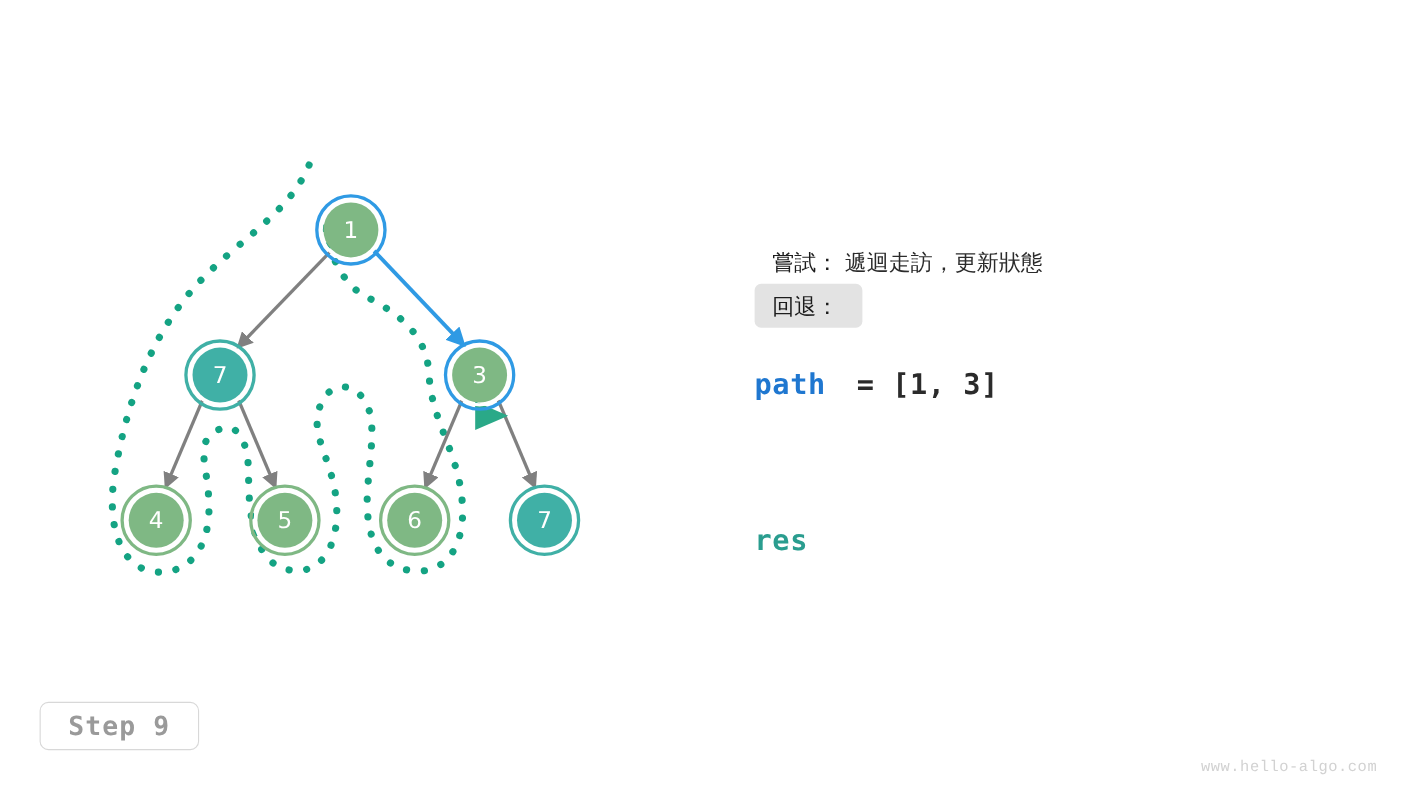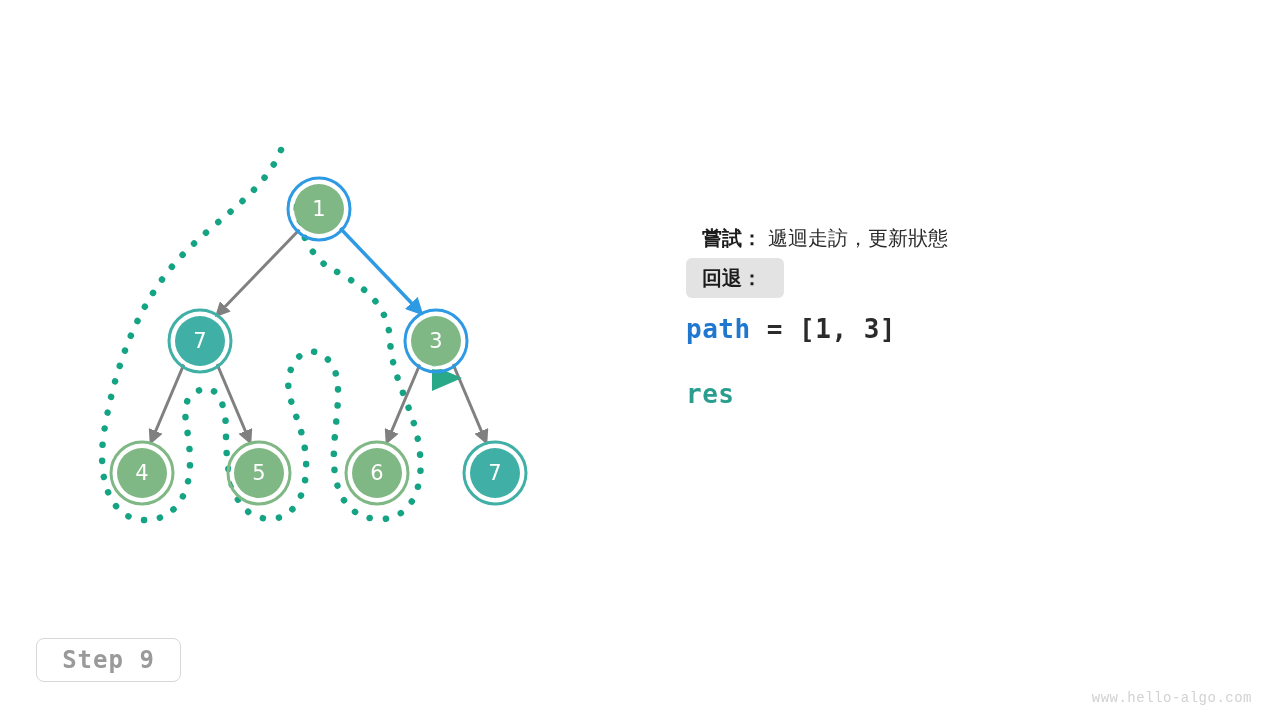--- a/index.html
+++ b/index.html
@@ -43,40 +43,40 @@
     line-height: 40px;
     color: #2b2b2b;
     white-space: nowrap;
     width: max-content;
   }
   .legend-row.highlighted {
     background: #e3e3e3;
     flex-direction: column;
   }
   .legend-label {
-    font-weight: bold;
+    font-weight: normal;
     color: #1c1c1c;
     margin-right: 6px;
   }
   .legend-text {
     font-weight: normal;
     color: #2b2b2b;
   }
 
   .code-line {
     font-family: "DejaVu Sans Mono", "Liberation Mono", monospace;
     font-size: 26px;
     letter-spacing: 0.5px;
     color: #2b2b2b;
     white-space: pre;
     display: flex;
     align-items: baseline;
   }
-  #code-path-row { margin-top: 16px; }
-  #code-res-row  { margin-top: 35px; }
+  #code-path-row { margin-top: 37px; gap: 12px; }
+  #code-res-row  { margin-top: 112px; }
 
   .var-name { font-weight: bold; }
   .var-path { color: #1f77d0; }
   .var-res  { color: #2a9d8f; }
   .code-rest { color: #2b2b2b; font-weight: bold; }
 
   
   #step-badge {
     position: absolute;
     left: 36px;

